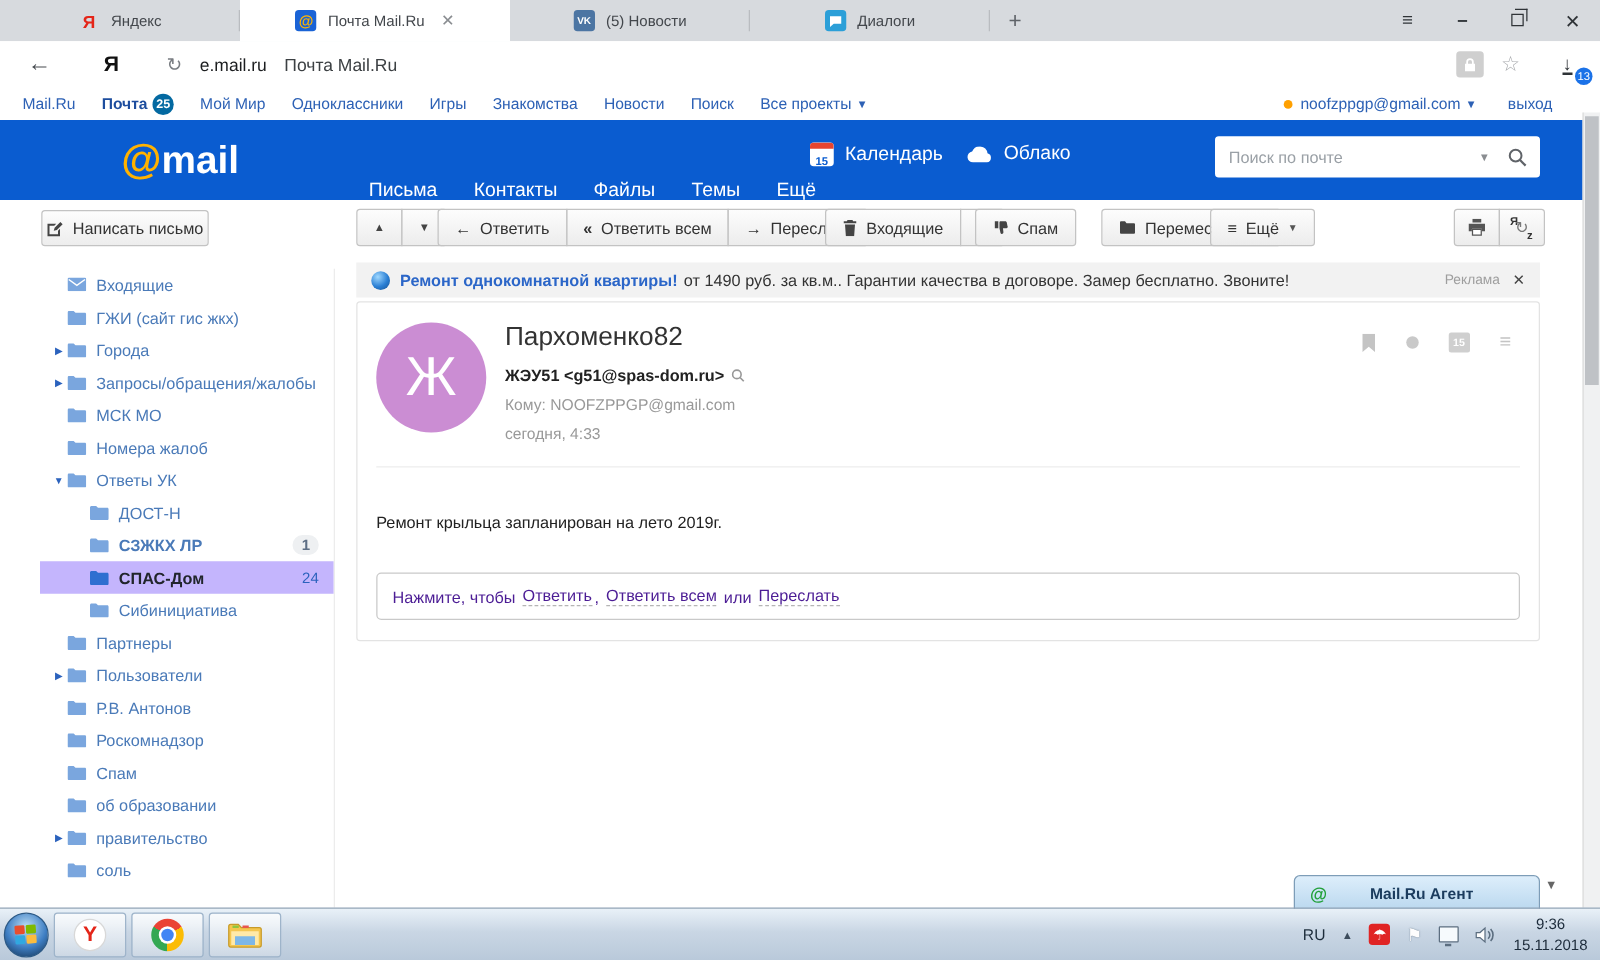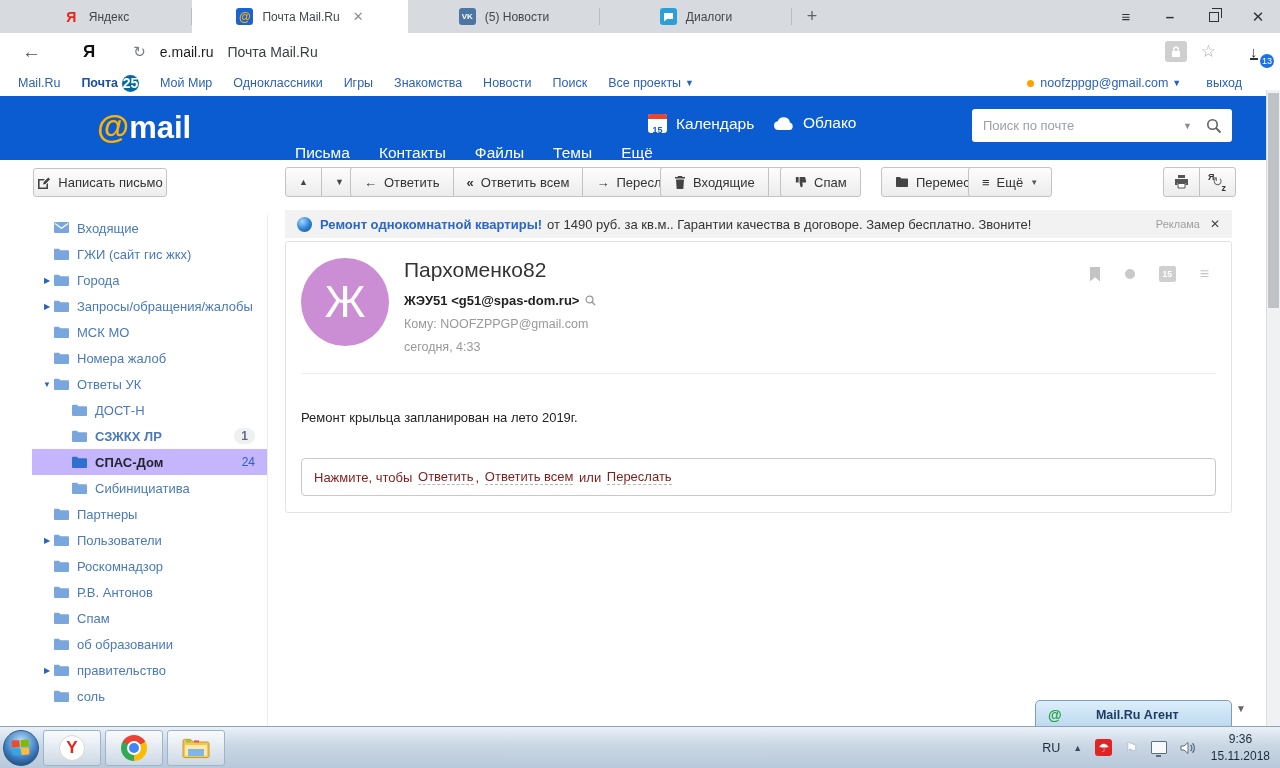--- a/index.html
+++ b/index.html
@@ -51,21 +51,21 @@
     border-radius:50%; background:#1b72e8; color:#fff; font-size:9px; display:flex;
     align-items:center; justify-content:center; }
 
   
   .topstrip { position:absolute; left:0; top:70px; width:1280px; height:26px; background:#fff;
     display:flex; align-items:center; font-size:12.5px; }
   .topstrip a { color:#2d61b5; text-decoration:none; margin-left:21px; }
   .topstrip .first { margin-left:18px; }
   .topstrip .active-link { font-weight:bold; color:#1d4d9e; }
   .mailbadge { display:inline-flex; align-items:center; justify-content:center; width:17px;
-    height:17px; border-radius:50%; background:#0369a1; color:#fff; font-size:14px;
+    height:17px; border-radius:50%; background:#0369a1; color:#fff; font-size:10px;
     font-weight:bold; margin-left:4px; vertical-align:-3px; }
   .acct { margin-left:auto; display:flex; align-items:center; }
   .acct .dot { width:7px; height:7px; border-radius:50%; background:#ffa000; margin-right:6px; }
   .acct .mailaddr { color:#2d61b5; }
   .caret { color:#2d61b5; font-size:9px; margin:0 4px; }
   .logout { color:#2d61b5; margin:0 38px 0 26px; text-decoration:none; }
 
   
   .bluehead { position:absolute; left:0; top:96px; width:1280px; height:64px; background:#0a5cd0; }
   .logo { position:absolute; left:97px; top:12px; font-size:31px; color:#fff; font-weight:bold; }
@@ -145,21 +145,21 @@
   .dateline { position:absolute; left:118px; top:98px; font-size:12.5px; color:#999; }
   .msgicons { position:absolute; right:22px; top:24px; display:flex; align-items:center; gap:24px; }
   .mi-dot { width:10px; height:10px; border-radius:50%; background:#c9c9c9; }
   .mi-cal { width:17px; height:16px; background:#cfcfcf; border-radius:2px; color:#fff;
     font-size:8.5px; font-weight:bold; display:flex; align-items:center; justify-content:center; }
   .mi-menu { color:#c4c4c4; font-size:16px; font-weight:bold; line-height:10px; }
   .bodysep { position:absolute; left:15px; right:15px; top:131px; border-top:1px solid #ededed; }
   .mailbody { position:absolute; left:15px; top:168px; font-size:13px; color:#222; }
   .replybox { position:absolute; left:15px; right:15px; top:216px; height:38px;
     border:1px solid #c9c9c9; border-radius:4px; display:flex; align-items:center;
-    padding-left:12px; font-size:13px; color:#7f1d1d; background:#fff; }
+    padding-left:12px; font-size:13px; color:#4c1d95; background:#fff; }
   .replybox .dlink { border-bottom:1px dashed #b5b5b5; margin:0 2px; }
 
   
   .pagescroll { position:absolute; right:0; top:90px; width:14px; height:636px; background:#f0f1f2;
     border-left:1px solid #dcdcdc; }
   .pagescroll .thumb { position:absolute; left:1px; right:1px; top:3px; height:215px; background:#bfc2c6; }
   .scrollcaret { position:absolute; left:1236px; top:703px; font-size:10px; color:#666; }
 
   
   .agent { position:absolute; left:1035px; top:700px; width:197px; height:30px;
@@ -448,30 +448,30 @@
         </span>
         <span class="flabel">Пользователи</span>
       </div>
       <div class="frow">
         <span class="arr"></span>
         <span class="ficon">
           <svg viewBox="0 0 15 12" width="15" height="12">
             <path fill="currentColor" d="M0 2c0-.8.5-1.3 1.3-1.3h3.6L6.4 2.2h7.3c.8 0 1.3.5 1.3 1.3v7.2c0 .8-.5 1.3-1.3 1.3H1.3C.5 12 0 11.5 0 10.7z"></path>
           </svg>
         </span>
+        <span class="flabel">Р.В. Антонов</span>
+      </div>
+      <div class="frow">
+        <span class="arr"></span>
+        <span class="ficon">
+          <svg viewBox="0 0 15 12" width="15" height="12">
+            <path fill="currentColor" d="M0 2c0-.8.5-1.3 1.3-1.3h3.6L6.4 2.2h7.3c.8 0 1.3.5 1.3 1.3v7.2c0 .8-.5 1.3-1.3 1.3H1.3C.5 12 0 11.5 0 10.7z"></path>
+          </svg>
+        </span>
         <span class="flabel">Роскомнадзор</span>
-      </div>
-      <div class="frow">
-        <span class="arr"></span>
-        <span class="ficon">
-          <svg viewBox="0 0 15 12" width="15" height="12">
-            <path fill="currentColor" d="M0 2c0-.8.5-1.3 1.3-1.3h3.6L6.4 2.2h7.3c.8 0 1.3.5 1.3 1.3v7.2c0 .8-.5 1.3-1.3 1.3H1.3C.5 12 0 11.5 0 10.7z"></path>
-          </svg>
-        </span>
-        <span class="flabel">Р.В. Антонов</span>
       </div>
       <div class="frow">
         <span class="arr"></span>
         <span class="ficon">
           <svg viewBox="0 0 15 12" width="15" height="12">
             <path fill="currentColor" d="M0 2c0-.8.5-1.3 1.3-1.3h3.6L6.4 2.2h7.3c.8 0 1.3.5 1.3 1.3v7.2c0 .8-.5 1.3-1.3 1.3H1.3C.5 12 0 11.5 0 10.7z"></path>
           </svg>
         </span>
         <span class="flabel">Спам</span>
       </div>

